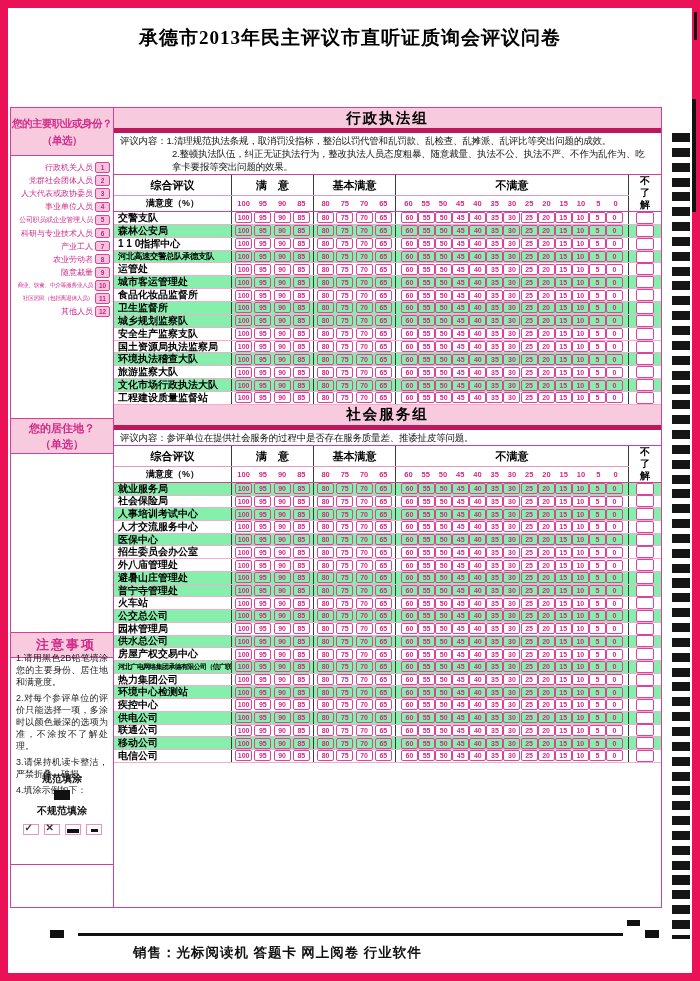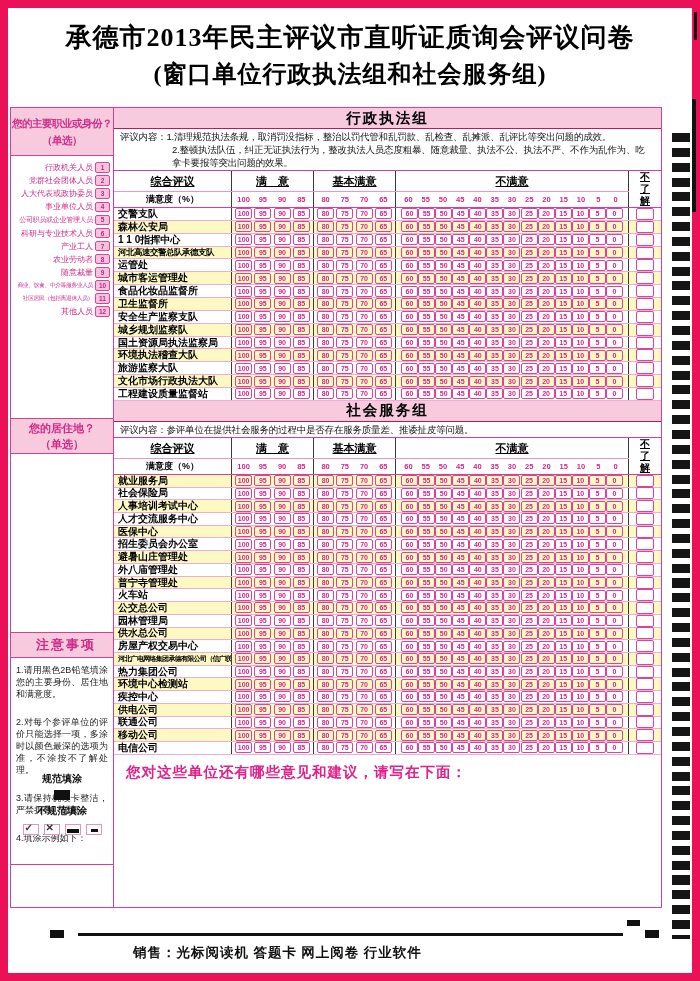--- a/index.html
+++ b/index.html
@@ -2,21 +2,21 @@
 <html><head>
 <meta charset="utf-8">
 <style>
   html,body{margin:0;padding:0;background:#ffffff;}
   body{width:700px;height:981px;position:relative;overflow:hidden;
        font-family:"Liberation Sans",sans-serif;-webkit-font-smoothing:antialiased;}
   .frame{position:absolute;inset:0;border:8px solid #ea1157;pointer-events:none;z-index:50;}
   
   .titlebox{position:absolute;left:40px;top:20px;width:620px;text-align:center;color:#000;
             font-family:"Liberation Serif",serif;font-weight:bold;}
-  .title1{font-size:26px;line-height:36px;letter-spacing:1px;}
+  .title1{font-size:19px;line-height:36px;letter-spacing:1px;}
   .title2{font-size:24px;line-height:36px;letter-spacing:1px;}
   
   .formbox{position:absolute;left:10px;top:107px;width:652px;height:801px;
            border:1.5px solid #d73f96;box-sizing:border-box;display:flex;}
   
   .sidebar{width:105px;box-sizing:border-box;border-right:1.5px solid #d73f96;position:relative;background:#fff;}
   .sb-head{position:absolute;left:0;width:100%;background:#f8cade;border-top:1.5px solid #d73f96;
            border-bottom:1.5px solid #d73f96;box-sizing:border-box;color:#cf2b8a;font-weight:bold;
            display:flex;flex-direction:column;align-items:center;justify-content:center;}
   .occ-head{top:-1px;height:49px;font-size:10.5px;letter-spacing:-0.5px;line-height:17px;}
@@ -26,56 +26,56 @@
   #occ-options{top:53px;}
   #res-options{top:366px;}
   .opt{height:13.1px;display:flex;align-items:center;justify-content:flex-end;padding-right:3px;}
   #res-options .opt{height:14px;}
   .opt-label{color:#cf2b8a;font-size:8px;white-space:nowrap;overflow:hidden;margin-right:2px;}
   .opt-label.small{font-size:7px;letter-spacing:-0.3px;}
   .opt-label.tiny{font-size:5.8px;letter-spacing:-0.4px;}
   .opt-bubble{flex:none;width:13px;height:8.5px;border:1px solid #e0429a;border-radius:2px;background:#f6c3dc;
               color:#c72385;font-size:6.5px;font-weight:bold;display:flex;align-items:center;justify-content:center;}
   #notes-body{position:absolute;left:0;top:540px;width:100%;padding:0 5px;box-sizing:border-box;}
-  .note{font-size:9px;line-height:12px;color:#1c1c1c;margin:16px 0 2px 0;text-align:justify;}
+  .note{font-size:9px;line-height:12px;color:#1c1c1c;margin:4px 0 2px 0;text-align:justify;}
   .fill-demo{position:absolute;left:0;top:660px;width:100%;text-align:center;}
   .demo-label{font-size:10px;font-weight:bold;color:#111;line-height:14px;margin-top:4px;}
   .good-box{width:16px;height:10px;background:#111;margin:4px auto 0 auto;}
   .bad-boxes{display:flex;justify-content:center;gap:5px;margin-top:6px;}
   .bad-box{width:16px;height:11px;border:1px solid #e794c2;position:relative;box-sizing:border-box;
            display:flex;align-items:center;justify-content:center;color:#333;font-size:10px;font-weight:bold;}
   .bad-box .glyph{position:absolute;top:-3px;left:1px;}
   .half-fill{position:absolute;left:1px;right:1px;bottom:1px;height:4px;background:#111;}
   .dash-fill{position:absolute;left:4px;bottom:2px;width:7px;height:3px;background:#111;}
   .sb-bottomline{position:absolute;left:0;top:756px;width:100%;border-bottom:1.5px solid #d73f96;}
   
   .maintable{flex:1;display:flex;flex-direction:column;box-sizing:border-box;background:#fff;}
-  .sec-bar{height:20px;background:#f8cade;border-bottom:1px solid #be185d;color:#000;
+  .sec-bar{height:20px;background:#f8cade;border-bottom:5px solid #be185d;color:#000;
            font-size:14.5px;font-weight:bold;display:flex;align-items:center;justify-content:center;letter-spacing:2px;flex:none;}
   .sec-desc{border-bottom:1px solid #d73f96;padding:1px 6px;box-sizing:border-box;flex:none;background:#fff;}
   .desc-line{font-size:9.5px;line-height:13px;color:#111;white-space:nowrap;letter-spacing:-0.2px;}
   .desc-line.indent{padding-left:52px;}
   .hwrap{display:flex;flex:none;height:37px;border-bottom:1.2px solid #d73f96;box-sizing:border-box;}
   .hleft{width:515px;display:flex;flex-direction:column;}
-  .hrow1{height:21px;display:flex;text-decoration:underline;}
+  .hrow1{height:21px;display:flex;}
   .hrow2{height:16px;display:flex;border-top:1px solid #e798c5;box-sizing:border-box;}
   .hcell{box-sizing:border-box;display:flex;align-items:center;justify-content:center;
          font-weight:bold;color:#000;border-right:1.2px solid #3a3a3a;}
   .hrow1 .hcell{font-size:11px;}
   .hrow2 .hcell{font-size:9px;}
   .w-lab{width:118px;}.w-g1{width:82px;}.w-g2{width:82px;}.w-g3{width:233px;}
   .hright{width:32px;display:flex;align-items:center;justify-content:center;}
-  .hright span{display:block;width:11px;word-break:break-all;line-height:1.2;font-size:10px;font-weight:bold;color:#000;text-align:center;text-decoration:underline;}
+  .hright span{display:block;width:11px;word-break:break-all;line-height:1.2;font-size:10px;font-weight:bold;color:#000;text-align:center;}
   .nums{display:flex;align-items:center;}
   .nums.sp-around{justify-content:space-around;padding:0 2px;}
   .nums.sp-between{justify-content:space-between;padding:0 5px;}
   .num{width:15px;text-align:center;font-size:7.5px;font-weight:bold;color:#d42688;flex:none;}
   .rows{flex:none;}
   .trow{display:flex;height:var(--rh,12.87px);box-sizing:border-box;border-bottom:1px solid #f0aed2;background:#fff;}
-  .trow.alt{background:#fef9c3;}
+  .trow.alt{background:#86efac;}
   .cell{box-sizing:border-box;border-right:1.2px solid #3a3a3a;display:flex;align-items:center;}
   .cell.lab{width:118px;padding-left:4px;font-size:10px;font-weight:bold;color:#000;white-space:nowrap;overflow:hidden;}
   .cell.lab.small{font-size:8.5px;letter-spacing:-0.5px;}
   .cell.lab.tiny{font-size:7px;letter-spacing:-0.7px;}
   .cell.g1,.cell.g2{width:82px;justify-content:space-around;padding:0 2px;}
   .cell.g3{width:233px;justify-content:space-between;padding:0 5px;}
   .cell.g4{width:32px;border-right:none;justify-content:center;}
   .bub{width:15px;height:9px;border:1px solid #e0429a;border-radius:2px;color:#d42688;
        font-size:7px;font-weight:bold;display:flex;align-items:center;justify-content:center;flex:none;background:transparent;}
   .ubox{width:16px;height:10px;border:1px solid #e0429a;border-radius:2px;background:#fff;}
@@ -94,21 +94,20 @@
   .footer-text{position:absolute;left:133px;top:944px;font-family:"Liberation Serif",serif;
                font-size:13.5px;font-weight:bold;color:#111;letter-spacing:1px;}
 </style>
 </head>
 <body>
 
 <div class="frame"></div>
 
 <div class="titlebox">
   <div class="title1">承德市2013年民主评议市直听证质询会评议问卷</div>
-  <div class="title2">(窗口单位行政执法组和社会服务组)</div>
 </div>
 
 <div class="formbox">
 
   <div class="sidebar">
     <div class="sb-head occ-head">
       <div>您的主要职业或身份？</div>
       <div>（单选）</div>
     </div>
     <div class="opts" id="occ-options">
@@ -509,55 +508,55 @@
                 <div class="bub">20</div>
                 <div class="bub">15</div>
                 <div class="bub">10</div>
                 <div class="bub">5</div>
                 <div class="bub">0</div>
               </div>
               <div class="cell g4">
                 <div class="ubox"></div>
               </div>
             </div>
+            <div class="trow alt">
+              <div class="cell lab">城乡规划监察队</div>
+              <div class="cell g1">
+                <div class="bub">100</div>
+                <div class="bub">95</div>
+                <div class="bub">90</div>
+                <div class="bub">85</div>
+              </div>
+              <div class="cell g2">
+                <div class="bub">80</div>
+                <div class="bub">75</div>
+                <div class="bub">70</div>
+                <div class="bub">65</div>
+              </div>
+              <div class="cell g3">
+                <div class="bub">60</div>
+                <div class="bub">55</div>
+                <div class="bub">50</div>
+                <div class="bub">45</div>
+                <div class="bub">40</div>
+                <div class="bub">35</div>
+                <div class="bub">30</div>
+                <div class="bub">25</div>
+                <div class="bub">20</div>
+                <div class="bub">15</div>
+                <div class="bub">10</div>
+                <div class="bub">5</div>
+                <div class="bub">0</div>
+              </div>
+              <div class="cell g4">
+                <div class="ubox"></div>
+              </div>
+            </div>
             <div class="trow">
               <div class="cell lab">安全生产监察支队</div>
-              <div class="cell g1">
-                <div class="bub">100</div>
-                <div class="bub">95</div>
-                <div class="bub">90</div>
-                <div class="bub">85</div>
-              </div>
-              <div class="cell g2">
-                <div class="bub">80</div>
-                <div class="bub">75</div>
-                <div class="bub">70</div>
-                <div class="bub">65</div>
-              </div>
-              <div class="cell g3">
-                <div class="bub">60</div>
-                <div class="bub">55</div>
-                <div class="bub">50</div>
-                <div class="bub">45</div>
-                <div class="bub">40</div>
-                <div class="bub">35</div>
-                <div class="bub">30</div>
-                <div class="bub">25</div>
-                <div class="bub">20</div>
-                <div class="bub">15</div>
-                <div class="bub">10</div>
-                <div class="bub">5</div>
-                <div class="bub">0</div>
-              </div>
-              <div class="cell g4">
-                <div class="ubox"></div>
-              </div>
-            </div>
-            <div class="trow alt">
-              <div class="cell lab">城乡规划监察队</div>
               <div class="cell g1">
                 <div class="bub">100</div>
                 <div class="bub">95</div>
                 <div class="bub">90</div>
                 <div class="bub">85</div>
               </div>
               <div class="cell g2">
                 <div class="bub">80</div>
                 <div class="bub">75</div>
                 <div class="bub">70</div>
@@ -989,55 +988,55 @@
                 <div class="bub">20</div>
                 <div class="bub">15</div>
                 <div class="bub">10</div>
                 <div class="bub">5</div>
                 <div class="bub">0</div>
               </div>
               <div class="cell g4">
                 <div class="ubox"></div>
               </div>
             </div>
+            <div class="trow">
+              <div class="cell lab">外八庙管理处</div>
+              <div class="cell g1">
+                <div class="bub">100</div>
+                <div class="bub">95</div>
+                <div class="bub">90</div>
+                <div class="bub">85</div>
+              </div>
+              <div class="cell g2">
+                <div class="bub">80</div>
+                <div class="bub">75</div>
+                <div class="bub">70</div>
+                <div class="bub">65</div>
+              </div>
+              <div class="cell g3">
+                <div class="bub">60</div>
+                <div class="bub">55</div>
+                <div class="bub">50</div>
+                <div class="bub">45</div>
+                <div class="bub">40</div>
+                <div class="bub">35</div>
+                <div class="bub">30</div>
+                <div class="bub">25</div>
+                <div class="bub">20</div>
+                <div class="bub">15</div>
+                <div class="bub">10</div>
+                <div class="bub">5</div>
+                <div class="bub">0</div>
+              </div>
+              <div class="cell g4">
+                <div class="ubox"></div>
+              </div>
+            </div>
             <div class="trow alt">
               <div class="cell lab">避暑山庄管理处</div>
-              <div class="cell g1">
-                <div class="bub">100</div>
-                <div class="bub">95</div>
-                <div class="bub">90</div>
-                <div class="bub">85</div>
-              </div>
-              <div class="cell g2">
-                <div class="bub">80</div>
-                <div class="bub">75</div>
-                <div class="bub">70</div>
-                <div class="bub">65</div>
-              </div>
-              <div class="cell g3">
-                <div class="bub">60</div>
-                <div class="bub">55</div>
-                <div class="bub">50</div>
-                <div class="bub">45</div>
-                <div class="bub">40</div>
-                <div class="bub">35</div>
-                <div class="bub">30</div>
-                <div class="bub">25</div>
-                <div class="bub">20</div>
-                <div class="bub">15</div>
-                <div class="bub">10</div>
-                <div class="bub">5</div>
-                <div class="bub">0</div>
-              </div>
-              <div class="cell g4">
-                <div class="ubox"></div>
-              </div>
-            </div>
-            <div class="trow">
-              <div class="cell lab">外八庙管理处</div>
               <div class="cell g1">
                 <div class="bub">100</div>
                 <div class="bub">95</div>
                 <div class="bub">90</div>
                 <div class="bub">85</div>
               </div>
               <div class="cell g2">
                 <div class="bub">80</div>
                 <div class="bub">75</div>
                 <div class="bub">70</div>
@@ -1520,24 +1519,20 @@
                 <div class="bub">5</div>
                 <div class="bub">0</div>
               </div>
               <div class="cell g4">
                 <div class="ubox"></div>
               </div>
             </div>
           </div>
         </div>
       </div>
-    <div class="comment-block">
-      <div class="comment-prompt">您对这些单位还有哪些意见和建议，请写在下面：</div>
-      <div class="comment-space"></div>
-    </div>
   </div>
 </div>
 
 <div class="timing"></div>
 <div class="regA"></div>
 <div class="regB"></div>
 <div class="cal-sq-left"></div>
 <div class="bottom-line"></div>
 <div class="cal-dash-a"></div>
 <div class="cal-dash-b"></div>

